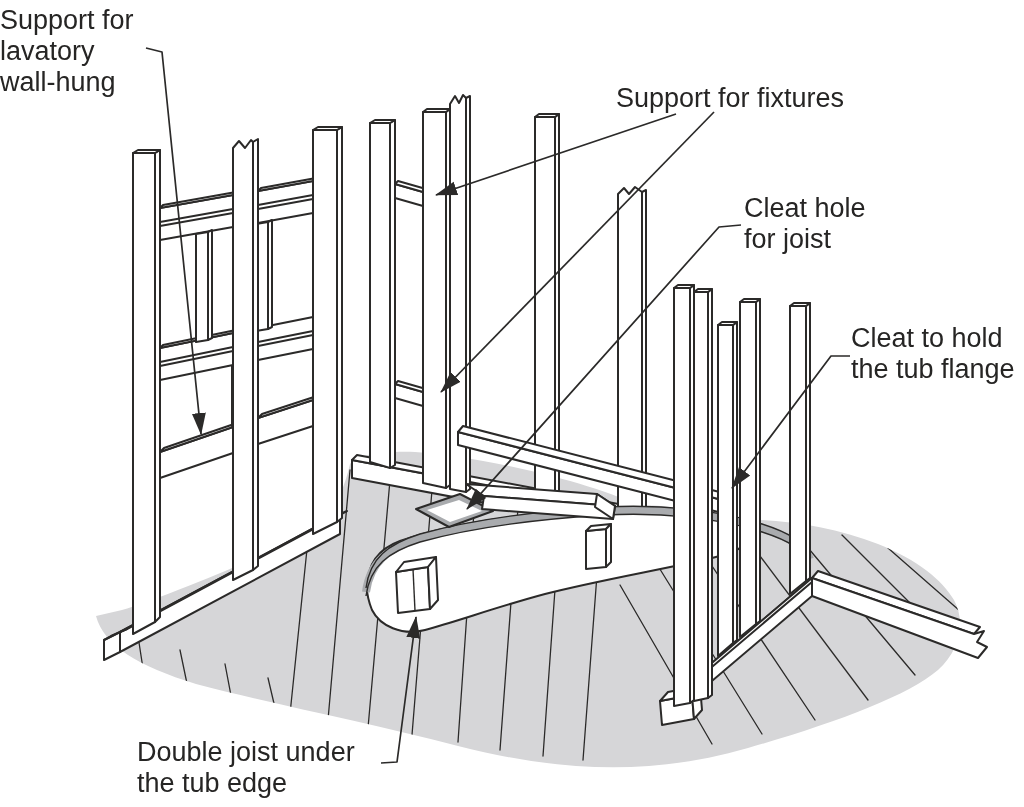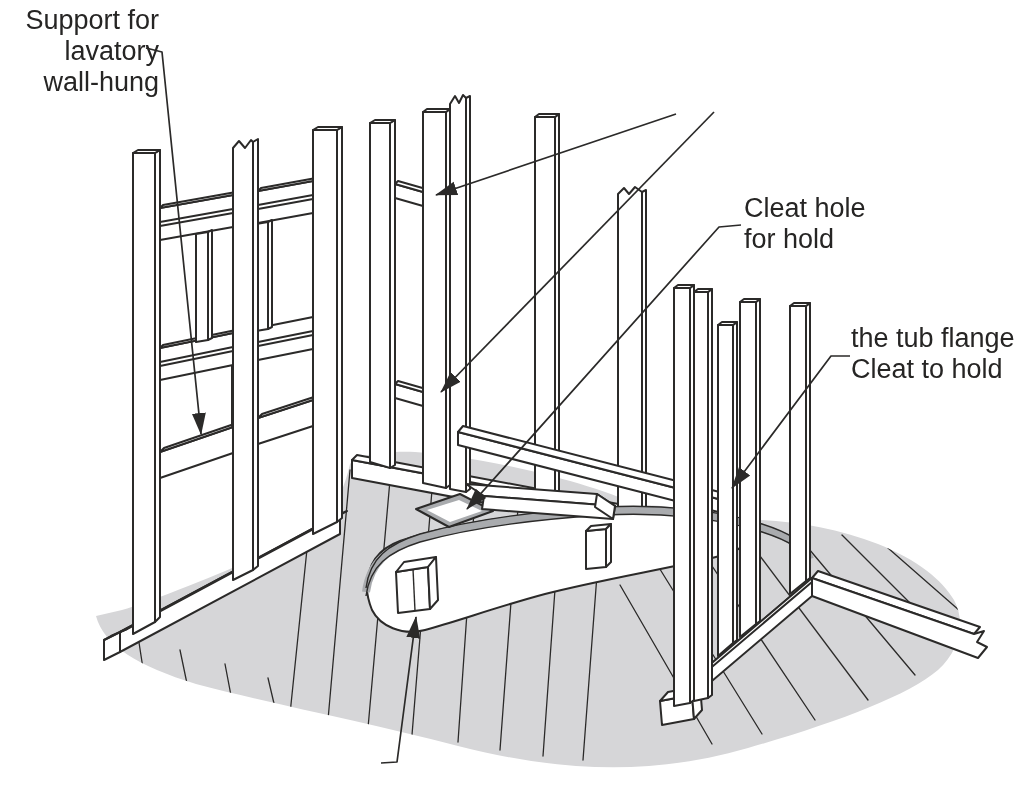--- a/index.html
+++ b/index.html
@@ -10,21 +10,21 @@
   #drawing{position:absolute;left:0;top:0;}
   
   .s   {stroke:#2b2a29;stroke-width:2;stroke-linejoin:round;stroke-linecap:round;}
   .w   {fill:#ffffff;}
   .nf  {fill:none;}
   .thin{stroke:#2b2a29;stroke-width:1.4;fill:none;}
   .jl  {stroke:#2b2a29;stroke-width:1.3;fill:none;stroke-linecap:round;}
   .ld  {stroke:#2b2a29;stroke-width:1.7;fill:none;stroke-linejoin:round;}
   .cap {font-size:27px;line-height:31px;color:#262524;position:absolute;white-space:nowrap;}
   .cap div{white-space:nowrap;}
-  .r{text-align:right;padding-left:15px;}
+  .r{text-align:left;}
 </style>
 </head>
 <body>
 
 <div id="stage">
 
 <svg id="drawing" width="1024" height="807" viewBox="0 0 1024 807">
   <defs>
     <marker id="ah" markerUnits="userSpaceOnUse" markerWidth="24" markerHeight="16" refX="21" refY="8" orient="auto">
       <path d="M0,1 L22,8 L0,15 Z" fill="#2b2a29"></path>
@@ -236,25 +236,30 @@
     <polyline class="ld" points="381,763 397,762 416,617" marker-end="url(#ah)"></polyline>
   </g>
 </svg>
 
 <div class="cap r" style="left:0px;top:5px;width:144px;">
   <div>Support for</div>
   <div>lavatory</div>
   <div>wall-hung</div>
 </div>
 
+<div class="cap" style="left:616px;top:83px;">Support for fixtures</div>
 
 <div class="cap" style="left:744px;top:193px;">
   <div>Cleat hole</div>
-  <div>for hold</div>
+  <div>for joist</div>
 </div>
 
 <div class="cap" style="left:851px;top:323px;">
+  <div>Cleat to hold</div>
   <div>the tub flange</div>
-  <div>Cleat to hold</div>
-</div>
-
+</div>
+
+<div class="cap" style="left:137px;top:737px;">
+  <div>Double joist under</div>
+  <div>the tub edge</div>
+</div>
 
 </div>
 
 </body></html>

